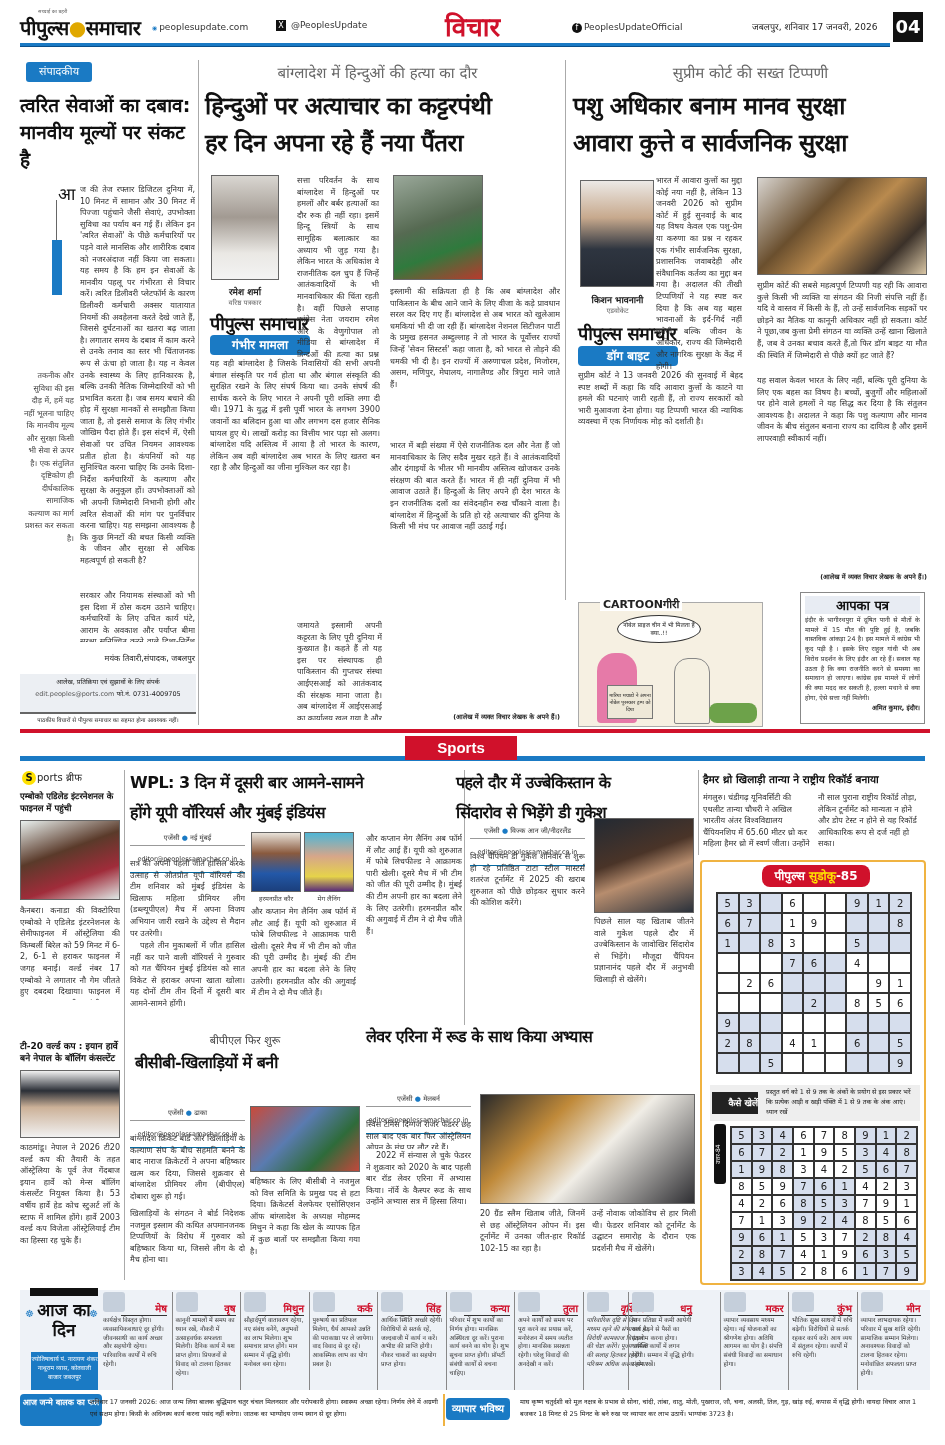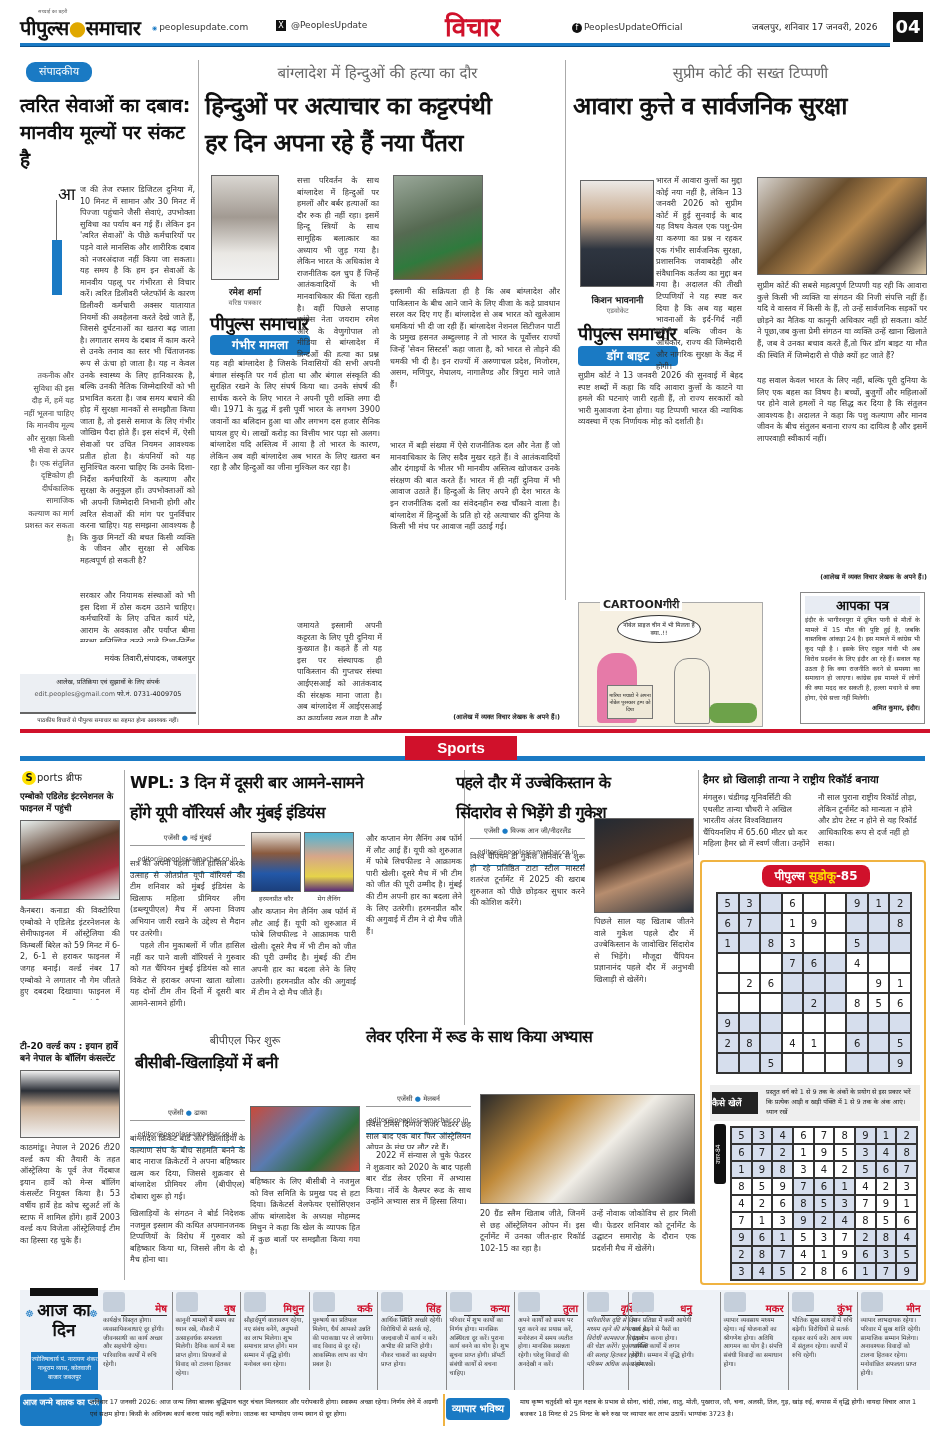--- a/index.html
+++ b/index.html
@@ -12,21 +12,21 @@
 .web{left:152px;top:22px;font-size:9px;color:#333}
 .xhandle{left:276px;top:20px;font-size:9px;color:#333}
 .xicon{display:inline-block;width:10px;height:11px;background:#111;color:#fff;font-size:8px;text-align:center;line-height:11px;margin-right:5px}
 .section-title{left:445px;top:8px;font-size:26px;color:#d0112b;font-weight:bold}
 .fbhandle{left:572px;top:22px;font-size:9px;color:#333}
 .fbicon{display:inline-block;width:10px;height:10px;border-radius:50%;background:#111;color:#fff;font-size:8px;text-align:center;line-height:10px;margin-right:2px}
 .date{left:752px;top:20px;font-size:9px;color:#222}
 .pageno{left:893px;top:12px;width:30px;height:30px;background:#111;color:#fff;font-size:18px;font-weight:bold;text-align:center;line-height:30px}
 .blue-rule{left:20px;top:43px;width:870px;height:4px;background:#1a7ac4;border-bottom:1px solid #0b4f8a}
 
-.edit-badge{left:26px;top:62px;width:66px;height:20px;background:#1a7ac4;color:#fff;font-size:11px;text-align:center;line-height:20px;border-radius:9px}
+.edit-badge{left:26px;top:62px;width:66px;height:20px;background:#1a7ac4;color:#fff;font-size:11px;text-align:center;line-height:20px;border-radius:3px}
 .edit-head{left:20px;top:92px;width:175px;font-size:19px;font-weight:bold;line-height:27px;color:#111}
 .edit-dropcap{left:58px;top:182px;font-size:17px;color:#111}
 .col-text{font-size:8px;line-height:11.6px;color:#333;text-align:justify}
 .quote-bar{left:52px;top:240px;width:10px;height:55px;background:#1a7ac4}
 .pull-quote{left:24px;top:370px;width:50px;font-size:7.8px;line-height:12.5px;color:#444;text-align:right}
 .sign{font-size:8px;text-align:right;color:#222}
 .contact-box{left:20px;top:674px;width:176px;height:40px;background:#eceff3;border-bottom:2px solid #666;font-size:6.5px;text-align:center;line-height:12px;color:#222;padding-top:2px}
 .contact-box .em{color:#555}
 .vrule{width:1px;background:#aaa}
 
@@ -57,21 +57,21 @@
 .email-line{font-size:6.5px;color:#333;border-bottom:1px solid #0369a1;border-top:1px solid #999;text-align:center;padding:9px 0}
 .cap{font-size:6.5px;color:#444;text-align:center}
 
 .sudoku-box{left:700px;top:860px;width:226px;height:425px;border:2px solid #f0b341;border-radius:4px}
 .sudoku-title{left:762px;top:865px;width:108px;height:22px;background:#d0112b;color:#fff;font-size:12px;font-weight:bold;text-align:center;line-height:22px;border-radius:8px}
 .sudoku-title .y{color:#ffe100}
 .grid{display:grid;grid-template-columns:repeat(9,1fr);border:1px solid #333}
 .grid div{border:0.5px solid #333;text-align:center;font-size:10px;color:#222;display:flex;align-items:center;justify-content:center}
 .grid .sh{background:#d6deed}
 .howto{left:710px;top:1085px;width:210px;height:36px;background:#eee}
-.howto-label{left:712px;top:1092px;width:46px;height:22px;background:#222;color:#fff;font-size:9px;font-weight:bold;text-align:left;line-height:22px}
+.howto-label{left:712px;top:1092px;width:46px;height:22px;background:#222;color:#fff;font-size:9px;font-weight:bold;text-align:right;line-height:22px}
 .howto-text{left:766px;top:1087px;width:150px;font-size:6.5px;line-height:10px;color:#222}
 .ans-tab{left:714px;top:1124px;width:12px;height:60px;background:#111;color:#fff;font-size:6px;writing-mode:vertical-rl;transform:rotate(180deg);text-align:center;border-radius:3px}
 
 .horo-strip{left:20px;top:1290px;width:910px;height:100px;background:#eef2f7}
 .horo-title{left:30px;top:1300px;width:68px;font-size:17px;font-weight:bold;text-align:center;line-height:20px;color:#111}
 .horo-author{left:31px;top:1352px;width:67px;height:38px;background:#1a7ac4;color:#fff;font-size:6px;text-align:center;line-height:9px;padding-top:2px}
 .sign-col{position:absolute;top:1292px;width:66px;height:98px}
 .sign-img{width:22px;height:20px;background:#c5cfdb;border-radius:3px}
 .sign-name{position:absolute;right:2px;top:9px;font-size:10px;font-weight:bold;color:#d0112b;border-bottom:1px solid #333;width:46px;text-align:right}
 .sign-text{font-size:6.2px;line-height:8.8px;color:#333;margin-top:4px}
@@ -97,21 +97,21 @@
 <div class="abs edit-head">त्वरित सेवाओं का दबाव: मानवीय मूल्यों पर संकट है</div>
 <div class="abs edit-dropcap">आ</div>
 <div class="abs vrule" style="left:56px;top:200px;height:90px;background:#666"></div>
 <div class="abs quote-bar"></div>
 <div class="abs col-text" style="left:80px;top:184px;width:115px;height:400px;overflow:hidden">ज की तेज रफ्तार डिजिटल दुनिया में, 10 मिनट में सामान और 30 मिनट में पिज्जा पहुंचाने जैसी सेवाएं, उपभोक्ता सुविधा का पर्याय बन गई हैं। लेकिन इन 'त्वरित सेवाओं' के पीछे कर्मचारियों पर पड़ने वाले मानसिक और शारीरिक दबाव को नजरअंदाज नहीं किया जा सकता। यह समय है कि हम इन सेवाओं के मानवीय पहलू पर गंभीरता से विचार करें। त्वरित डिलीवरी प्लेटफॉर्म के कारण डिलीवरी कर्मचारी अक्सर यातायात नियमों की अवहेलना करते देखे जाते हैं, जिससे दुर्घटनाओं का खतरा बढ़ जाता है। लगातार समय के दबाव में काम करने से उनके तनाव का स्तर भी चिंताजनक रूप से ऊंचा हो जाता है। यह न केवल उनके स्वास्थ्य के लिए हानिकारक है, बल्कि उनकी नैतिक जिम्मेदारियों को भी प्रभावित करता है। जब समय बचाने की होड़ में सुरक्षा मानकों से समझौता किया जाता है, तो इससे समाज के लिए गंभीर जोखिम पैदा होते हैं। इस संदर्भ में, ऐसी सेवाओं पर उचित नियमन आवश्यक प्रतीत होता है। कंपनियों को यह सुनिश्चित करना चाहिए कि उनके दिशा-निर्देश कर्मचारियों के कल्याण और सुरक्षा के अनुकूल हों। उपभोक्ताओं को भी अपनी जिम्मेदारी निभानी होगी और त्वरित सेवाओं की मांग पर पुनर्विचार करना चाहिए। यह समझना आवश्यक है कि कुछ मिनटों की बचत किसी व्यक्ति के जीवन और सुरक्षा से अधिक महत्वपूर्ण हो सकती है?</div>
 <div class="abs pull-quote" style="height:220px;overflow:hidden">तकनीक और सुविधा की इस दौड़ में, हमें यह नहीं भूलना चाहिए कि मानवीय मूल्य और सुरक्षा किसी भी सेवा से ऊपर है। एक संतुलित दृष्टिकोण ही दीर्घकालिक सामाजिक कल्याण का मार्ग प्रशस्त कर सकता है।</div>
 <div class="abs col-text" style="left:80px;top:590px;width:115px;height:52px;overflow:hidden">सरकार और नियामक संस्थाओं को भी इस दिशा में ठोस कदम उठाने चाहिए। कर्मचारियों के लिए उचित कार्य घंटे, आराम के अवकाश और पर्याप्त बीमा सुरक्षा सुनिश्चित करने वाले दिशा-निर्देश बनाए जाने चाहिए।</div>
 <div class="abs sign" style="left:80px;top:652px;width:115px">मयंक तिवारी,संपादक, जबलपुर</div>
 <div class="abs contact-box">
   <div>आलेख, प्रतिक्रिया एवं सुझावों के लिए संपर्क</div>
-  <div><span class="em">edit.peoples@gmail.com</span> <span>फो.नं. 0731-4009705</span></div>
+  <div><span class="em">edit.peoples@ports.com</span> <span>फो.नं. 0731-4009705</span></div>
 </div>
 <div class="abs" style="left:20px;top:716px;width:176px;font-size:5.8px;text-align:center;color:#222">पाठकीय विचारों से पीपुल्स समाचार का सहमत होना आवश्यक नहीं।</div>
 <div class="abs vrule" style="left:198px;top:60px;height:665px"></div>
 
 <div class="abs kicker" style="left:200px;top:62px;width:355px">बांग्लादेश में हिन्दुओं की हत्या का दौर</div>
 <div class="abs bighead" style="left:205px;top:88px;width:355px">
   <div>हिन्दुओं पर अत्याचार का कट्टरपंथी</div>
   <div>हर दिन अपना रहे हैं नया पैंतरा</div>
 </div>
 <div class="abs photo" style="left:211px;top:175px;width:68px;height:105px;background:linear-gradient(180deg,#d9d6d1 0%,#a29a92 40%,#eae8e4 75%,#f3f3f3 100%)"></div>
@@ -124,20 +124,21 @@
 <div class="abs photo" style="left:393px;top:175px;width:90px;height:105px;background:linear-gradient(160deg,#9aa89a 0%,#566a52 45%,#2f7a3d 70%,#b83a2e 100%)"></div>
 
 <div class="abs col-text" style="left:297px;top:620px;width:85px;height:100px;overflow:hidden">जमायते इस्लामी अपनी कट्टरता के लिए पूरी दुनिया में कुख्यात है। कहते हैं तो यह इस पर संस्थापक ही पाकिस्तान की गुप्तचर संस्था आईएसआई को आतंकवाद की संरक्षक माना जाता है। अब बांग्लादेश में आईएसआई का कार्यालय खुल गया है और जमायते इस्लामी खुलकर चुनाव में भाग ले रही है। यह जमायते इस्लामी वही है जिसने 1971 में शेख मुजीबुर्रहमान के नेतृत्व में चल रहे बांग्लादेश आंदोलन का विरोध किया था। जमायते इस्लामी पाकिस्तान से अलग होकर स्वतंत्र देश बनाने के पक्ष में कतई नहीं थी। यह आईएसआई और जमायते</div>
 <div class="abs col-text" style="left:390px;top:286px;width:170px;height:150px;overflow:hidden">इस्लामी की सक्रियता ही है कि अब बांग्लादेश और पाकिस्तान के बीच आने जाने के लिए वीजा के कड़े प्रावधान सरल कर दिए गए हैं। बांग्लादेश से अब भारत को खुलेआम धमकियां भी दी जा रही हैं। बांग्लादेश नेशनल सिटीजन पार्टी के प्रमुख हसनत अब्दुल्लाह ने तो भारत के पूर्वोत्तर राज्यों जिन्हें 'सेवन सिस्टर्स' कहा जाता है, को भारत से तोड़ने की धमकी भी दी है। इन राज्यों में अरुणाचल प्रदेश, मिजोरम, असम, मणिपुर, मेघालय, नागालैण्ड और त्रिपुरा माने जाते हैं।</div>
 <div class="abs col-text" style="left:390px;top:440px;width:170px;height:270px;overflow:hidden">भारत में बड़ी संख्या में ऐसे राजनीतिक दल और नेता हैं जो मानवाधिकार के लिए सदैव मुखर रहते हैं। वे आतंकवादियों और दंगाइयों के भीतर भी मानवीय अस्तित्व खोजकर उनके संरक्षण की बात करते हैं। भारत में ही नहीं दुनिया में भी आवाज उठाते हैं। हिन्दुओं के लिए अपने ही देश भारत के इन राजनीतिक दलों का संवेदनहीन रुख चौंकाने वाला है। बांग्लादेश में हिन्दुओं के प्रति हो रहे अत्याचार की दुनिया के किसी भी मंच पर आवाज नहीं उठाई गई।</div>
 <div class="abs" style="left:390px;top:712px;width:170px;font-size:6.5px;font-weight:bold;text-align:right">(आलेख में व्यक्त विचार लेखक के अपने हैं।)</div>
 <div class="abs vrule" style="left:565px;top:60px;height:540px"></div>
 
 <div class="abs kicker" style="left:568px;top:62px;width:365px">सुप्रीम कोर्ट की सख्त टिप्पणी</div>
 <div class="abs bighead" style="left:573px;top:88px;width:365px">
+  <div>पशु अधिकार बनाम मानव सुरक्षा</div>
   <div>आवारा कुत्ते व सार्वजनिक सुरक्षा</div>
 </div>
 <div class="abs photo" style="left:580px;top:180px;width:74px;height:107px;background:linear-gradient(180deg,#ece9e6 0%,#c7a98d 35%,#2e3540 65%,#252a33 100%)"></div>
 <div class="abs author-name" style="left:575px;top:293px;width:85px">किशन भावनानी</div>
 <div class="abs author-role" style="left:575px;top:306px;width:85px">एडवोकेट</div>
 <div class="abs brand-small" style="left:578px;top:321px"><span>पीपुल्स समाचार</span></div>
 <div class="abs pill" style="left:578px;top:346px;width:100px;height:20px;line-height:20px">डॉग बाइट</div>
 <div class="abs col-text" style="left:656px;top:175px;width:86px;height:195px;overflow:hidden">भारत में आवारा कुत्तों का मुद्दा कोई नया नहीं है, लेकिन 13 जनवरी 2026 को सुप्रीम कोर्ट में हुई सुनवाई के बाद यह विषय केवल एक पशु-प्रेम या करुणा का प्रश्न न रहकर एक गंभीर सार्वजनिक सुरक्षा, प्रशासनिक जवाबदेही और संवैधानिक कर्तव्य का मुद्दा बन गया है। अदालत की तीखी टिप्पणियों ने यह स्पष्ट कर दिया है कि अब यह बहस भावनाओं के इर्द-गिर्द नहीं घूमेगी, बल्कि जीवन के अधिकार, राज्य की जिम्मेदारी और नागरिक सुरक्षा के केंद्र में होगी।</div>
 <div class="abs col-text" style="left:578px;top:370px;width:165px;height:220px;overflow:hidden">सुप्रीम कोर्ट ने 13 जनवरी 2026 की सुनवाई में बेहद स्पष्ट शब्दों में कहा कि यदि आवारा कुत्तों के काटने या हमले की घटनाएं जारी रहती हैं, तो राज्य सरकारों को भारी मुआवजा देना होगा। यह टिप्पणी भारत की न्यायिक व्यवस्था में एक निर्णायक मोड़ को दर्शाती है।</div>
 <div class="abs photo" style="left:757px;top:177px;width:170px;height:98px;background:linear-gradient(135deg,#d8d4cf 0%,#6a4f2e 35%,#b98a4e 55%,#3b3129 80%,#d9c6a5 100%)"></div>

